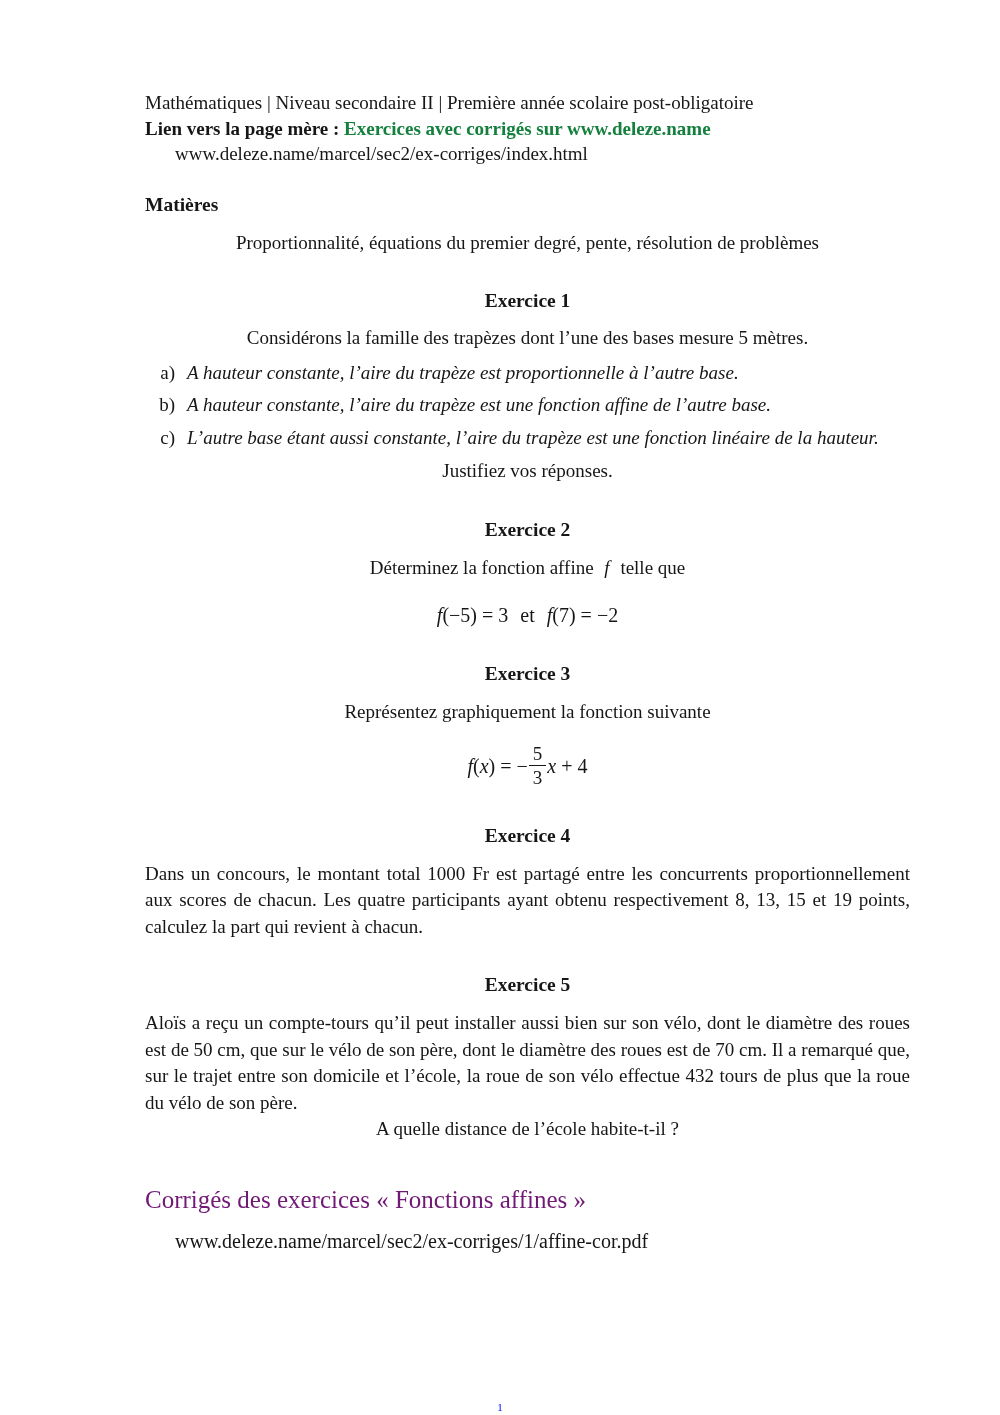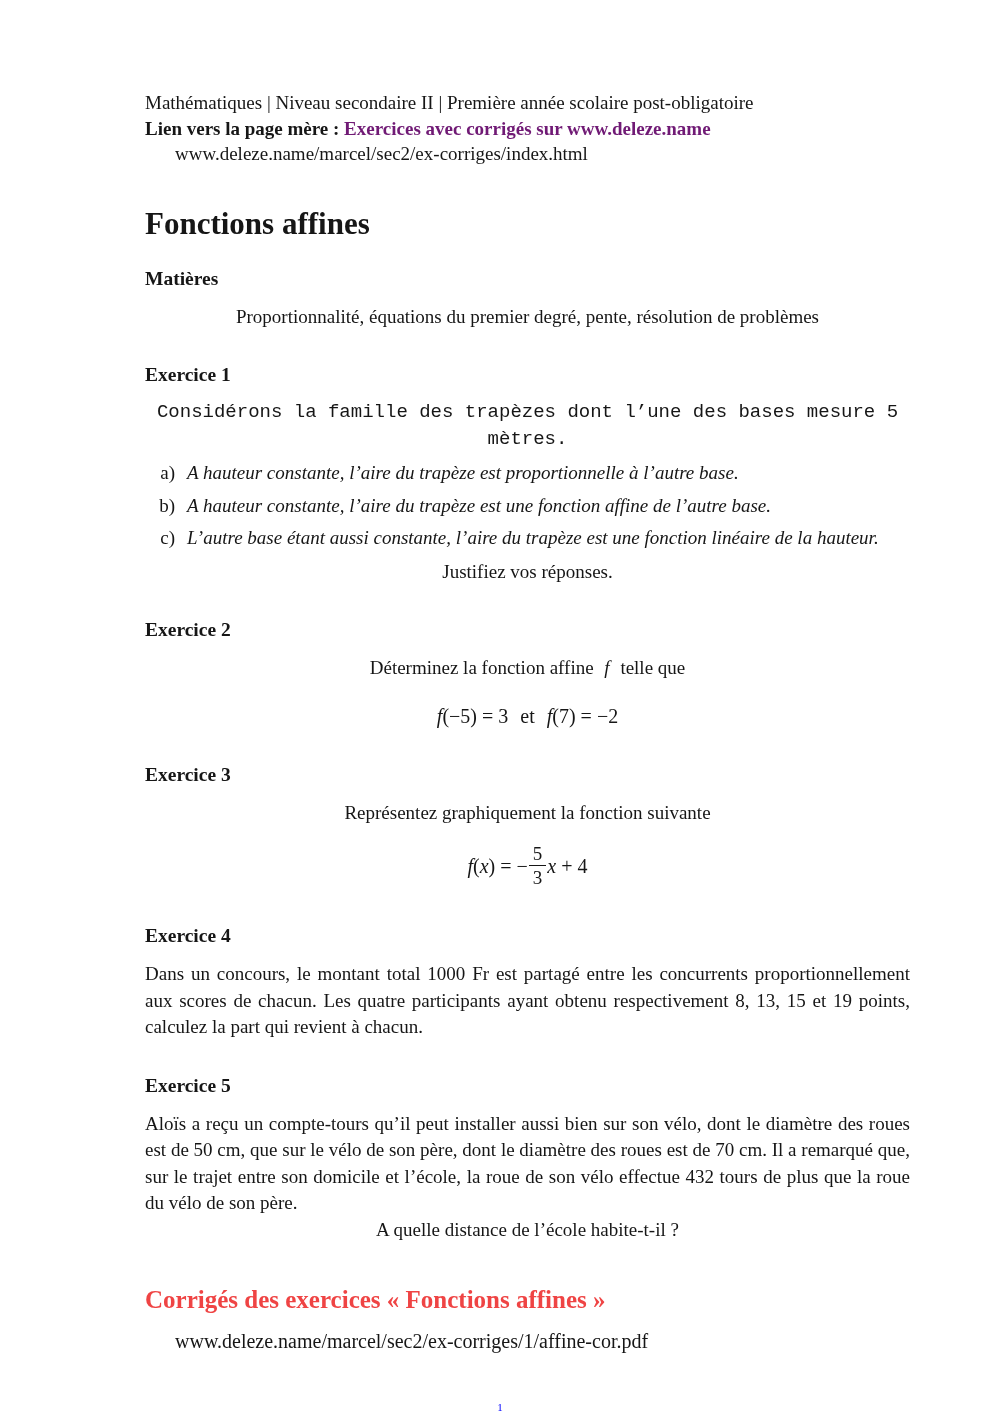--- a/index.html
+++ b/index.html
@@ -10,73 +10,72 @@
     background:#ffffff;
     font-family:"Liberation Serif","DejaVu Serif",serif;
     color:#161616;
     overflow:hidden;
   }
   .content { position:absolute; left:145px; top:90px; width:765px; }
 
   .h-line { font-size:19px; line-height:25.5px; }
   .h-indent { padding-left:30px; }
   .bold { font-weight:bold; }
-  .link { color:#701a75; text-decoration:none; cursor:pointer; }
+  .link { color:#15803d; text-decoration:none; cursor:pointer; }
 
   .doc-title { font-size:31px; font-weight:bold; margin:40px 0 0 0; line-height:34px; }
 
   .subhead { font-size:19.5px; font-weight:bold; margin-top:25px; line-height:25px; }
   .para { font-size:19px; line-height:26.5px; margin-top:13px; text-align:justify; }
   .para.noj { text-align:center; }
 
-  .ex-head { font-size:19.5px; font-weight:bold; margin-top:32px; line-height:25px; }
+  .ex-head { font-size:19.5px; font-weight:bold; margin-top:32px; line-height:25px;text-align:center; }
 
   .list { margin-top:8px; }
   .list-item { display:flex; margin-top:6px; }
   .li-label { width:30px; flex:0 0 30px; text-align:right; font-size:19px; line-height:26.5px; padding-right:0; }
   .li-text { flex:1; margin-left:12px; font-size:19px; line-height:26.5px; text-align:justify;font-style:italic; }
 
   .formula { text-align:center; font-size:20px; margin-top:20px; line-height:28px; }
   .mathit { font-style:italic; }
   .mathup { font-style:normal; }
   .conj { margin:0 7px; }
   .mvar { margin:0 6px; }
 
   .frac { display:inline-block; vertical-align:middle; text-align:center; margin:0 1px; transform:translateY(-3px); }
   .frac .num { display:block; font-size:19px; line-height:21px; padding:0 4px 1px; border-bottom:1.5px solid #161616; }
   .frac .den { display:block; font-size:19px; line-height:21px; padding-top:1px; }
 
-  .cor-head { font-size:25px; font-weight:bold; color:#ef4444; margin-top:42px; line-height:30px; cursor:pointer; }
+  .cor-head { font-size:25px; font-weight:normal; color:#701a75; margin-top:42px; line-height:30px; cursor:pointer; }
   .cor-url { font-size:20px; margin-top:15px; padding-left:30px; }
 
   .pagenum { position:absolute; left:50%; transform:translateX(-50%); bottom:2px; color:#0000ff; font-size:11px; line-height:11px; }
 </style>
 </head>
 <body>
 
 <div class="page">
   <div class="content">
 
     <div class="header">
       <div class="h-line">Mathématiques | Niveau secondaire II |  Première année scolaire post-obligatoire</div>
       <div class="h-line">
         <span class="bold">Lien vers la page mère :</span>
         <a class="link bold">Exercices avec corrigés sur www.deleze.name</a>
       </div>
       <div class="h-line h-indent">www.deleze.name/marcel/sec2/ex-corriges/index.html</div>
     </div>
 
-    <div class="doc-title">Fonctions affines</div>
 
     <div class="subhead">Matières</div>
     <div class="para noj">Proportionnalité, équations du premier degré, pente, résolution de problèmes</div>
 
     <div class="section">
       <div class="ex-head">Exercice 1</div>
-      <div class="para noj" style="margin-top:12px;font-family:Liberation Mono, monospace;">Considérons la famille des trapèzes dont l’une des bases mesure 5 mètres.</div>
+      <div class="para noj" style="margin-top:12px;">Considérons la famille des trapèzes dont l’une des bases mesure 5 mètres.</div>
       <div class="list">
         <div class="list-item">
           <span class="li-label">a)</span>
           <span class="li-text">A hauteur constante, l’aire du trapèze est proportionnelle à l’autre base.</span>
         </div>
         <div class="list-item">
           <span class="li-label">b)</span>
           <span class="li-text">A hauteur constante, l’aire du trapèze est une fonction affine de l’autre base.</span>
         </div>
         <div class="list-item">

